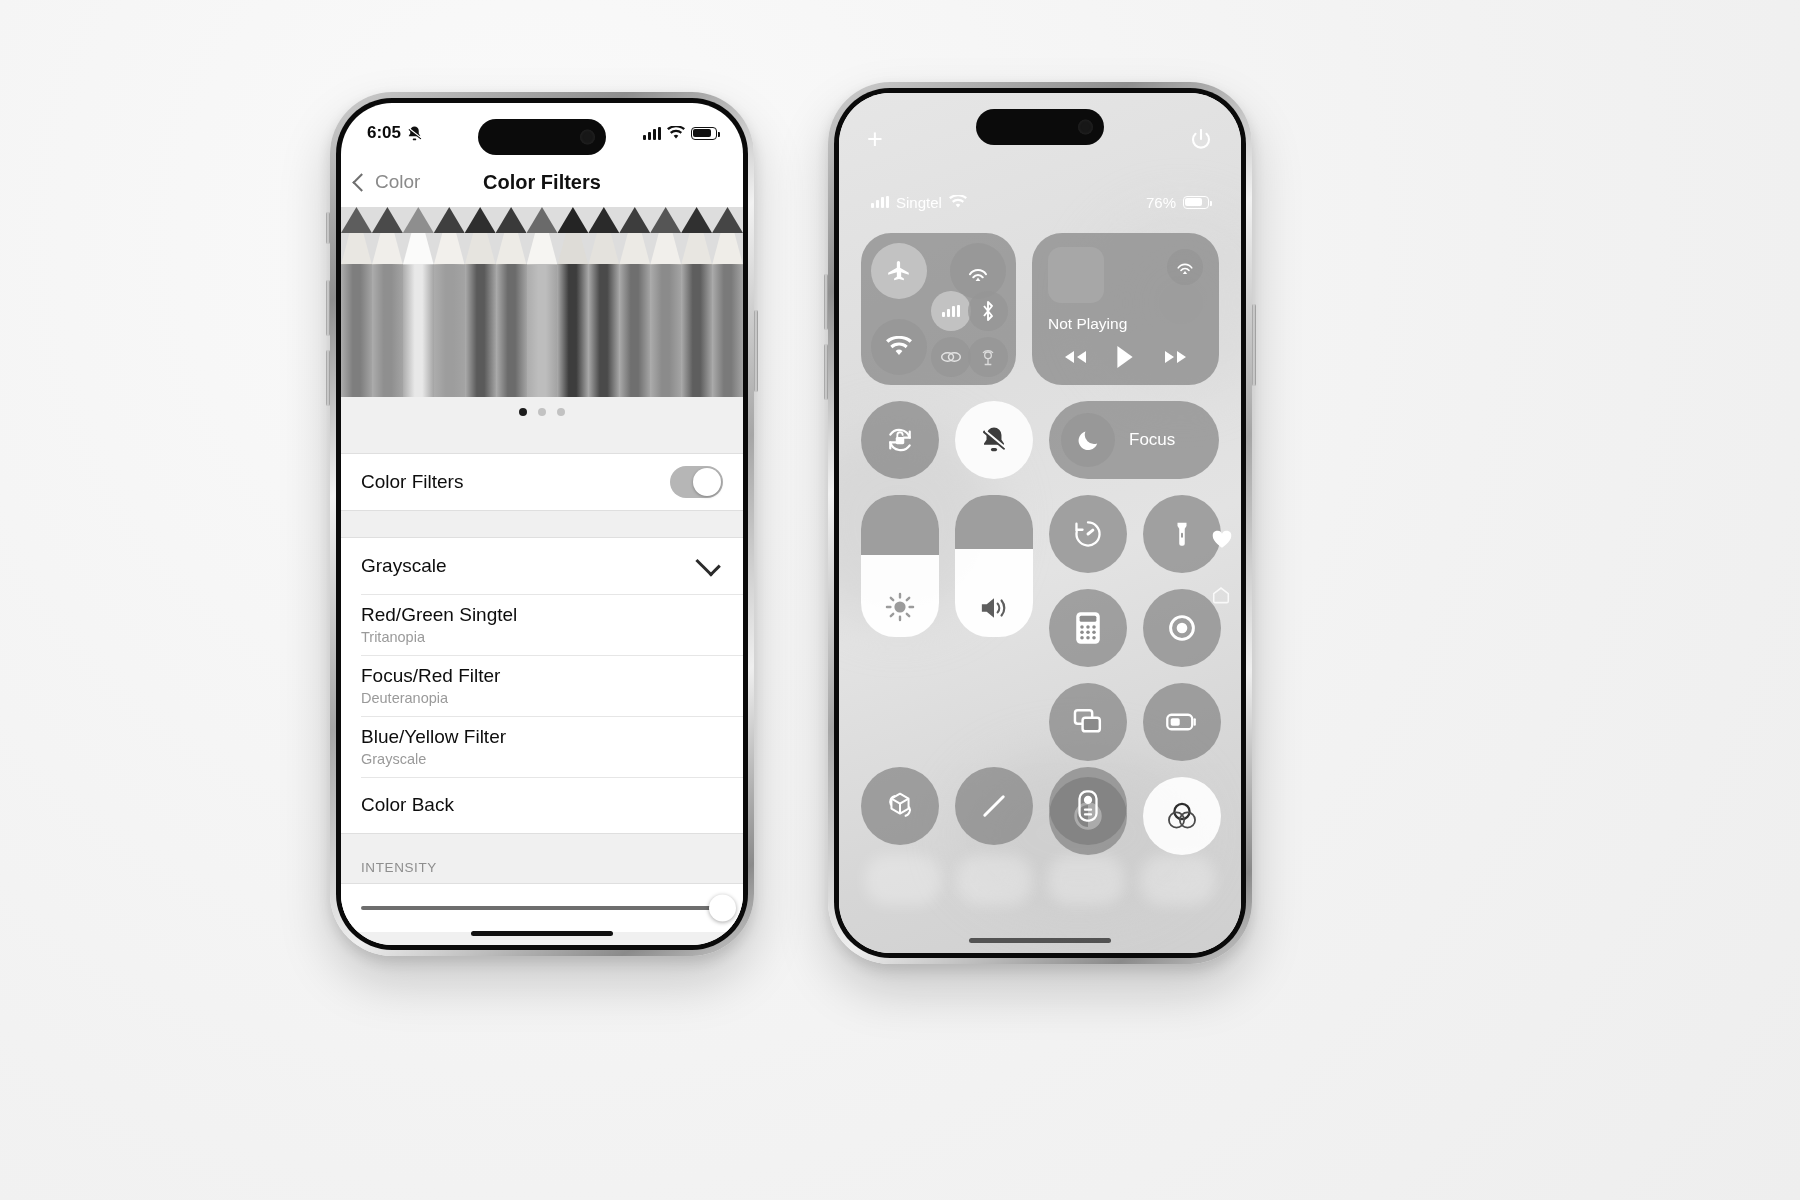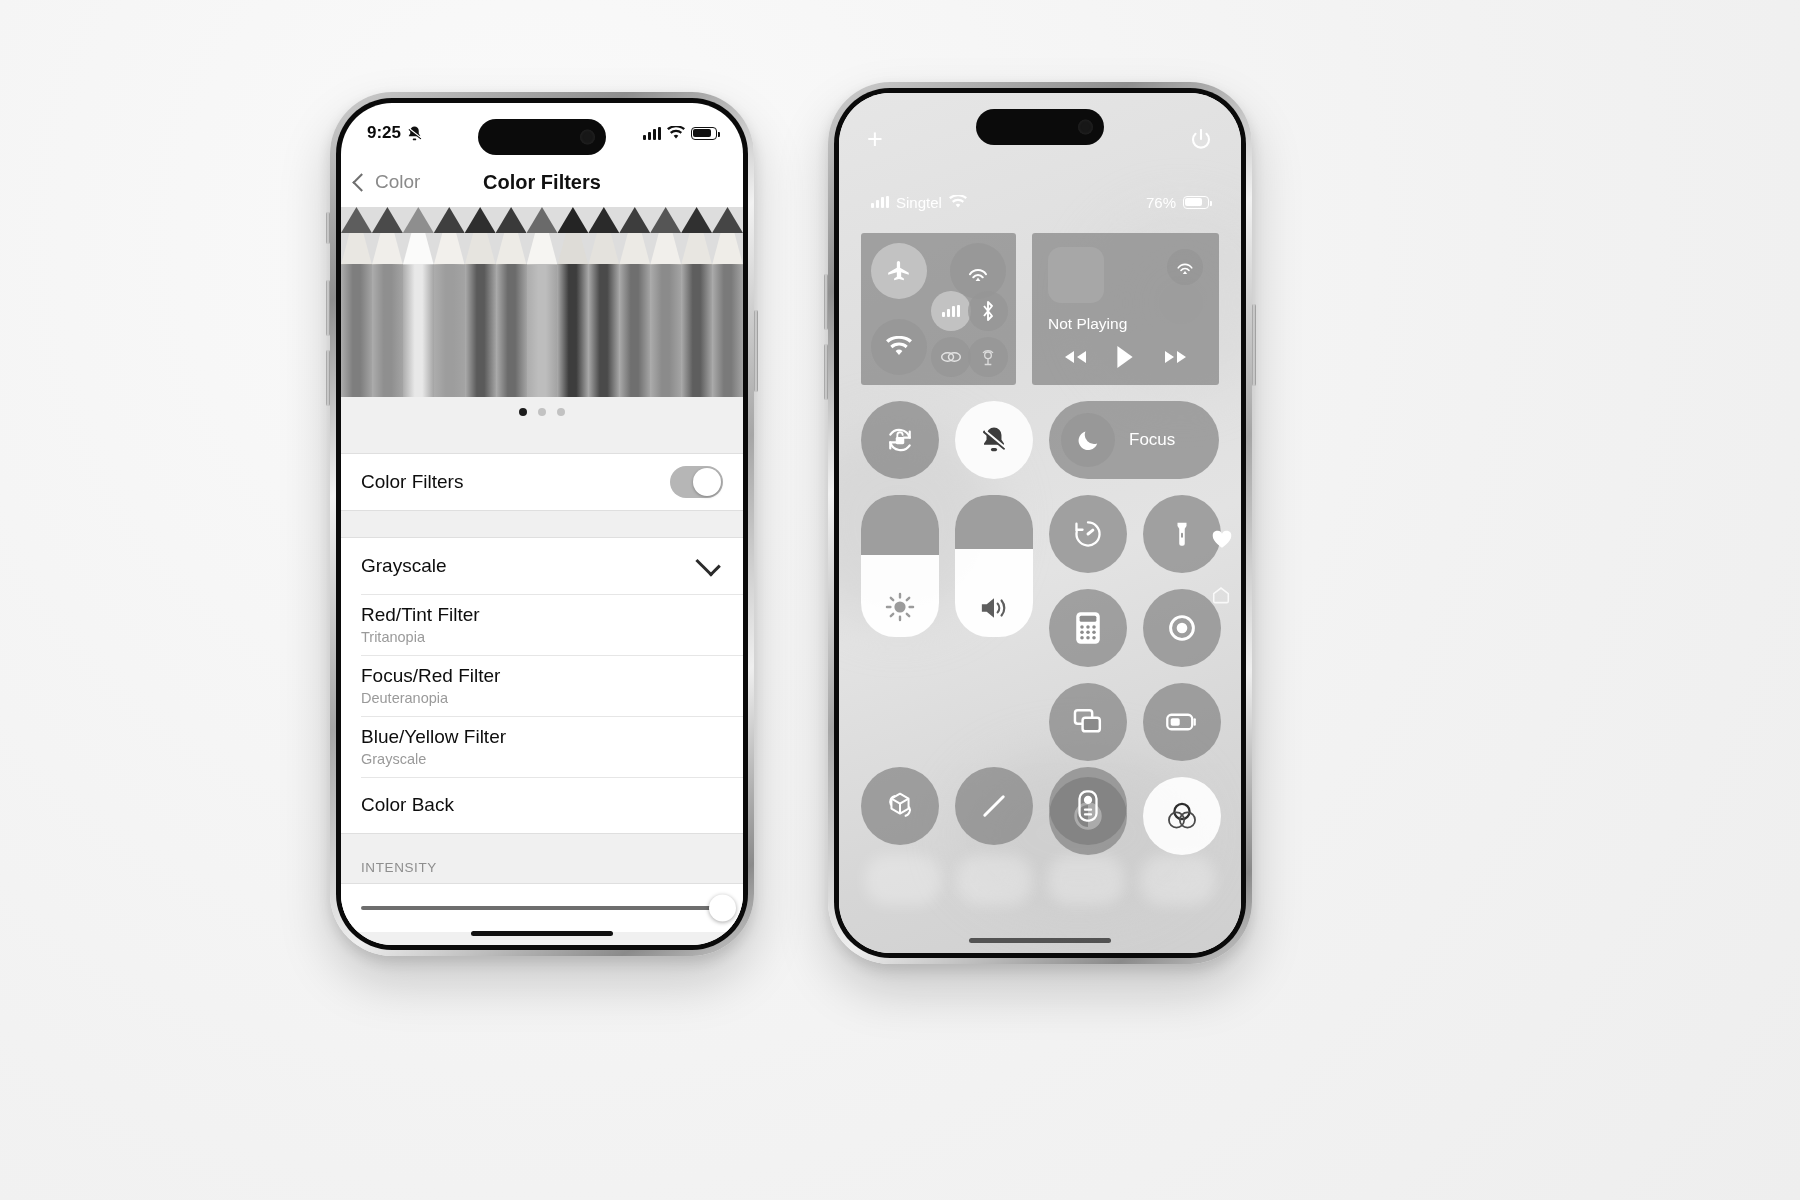--- a/index.html
+++ b/index.html
@@ -216,21 +216,21 @@
   .batt-w::after { content:""; position:absolute; right:-4px; top:4px; width:2px; height:5px; background:#fff; border-radius:0 1px 1px 0; }
   .batt-w > span { display:block; height:100%; width:76%; background:#fff; border-radius:2px; }
 
   .cc-grid {
     position: absolute; top: 140px; left: 22px; right: 22px; bottom: 110px;
     z-index: 15;
   }
   .cc-r1 { display: flex; gap: 16px; height: 152px; }
   .tile {
     background: rgba(120,120,120,0.62);
-    border-radius: 3px;
+    border-radius: 30px;
     position: relative;
   }
   .conn { flex: 1 1 0; }
   .conn .c { position: absolute; border-radius: 50%; background: rgba(150,150,150,0.75);
              display: flex; align-items: center; justify-content: center; color: #fff; }
   .conn .c.lit { background: rgba(196,196,196,0.95); }
   .media { flex: 1 1 0; padding: 14px 16px; box-sizing: border-box; }
   .media .art { width: 56px; height: 56px; border-radius: 13px; background: rgba(168,168,168,0.85); }
   .media .ap { position: absolute; top: 16px; right: 16px; width: 36px; height: 36px; border-radius: 50%;
                background: rgba(150,150,150,0.8); display:flex; align-items:center; justify-content:center; }
@@ -294,21 +294,21 @@
 
     <div class="phone-inner">
       <div class="screen">
 
         <div class="island">
           <div class="cam"></div>
         </div>
 
         <div class="statusbar">
           <div class="sb-left">
-            <span>9:25</span>
+            <span>6:05</span>
             <span>
               <svg width="17" height="17" viewBox="0 0 24 24" fill="#111">
                 <path d="M12 2a6 6 0 0 0-6 6v4l-2 3v1h16v-1l-2-3V8a6 6 0 0 0-6-6z"></path>
                 <rect x="9.5" y="19" width="5" height="2.6" rx="1.3"></rect>
                 <rect x="2" y="11.2" width="22" height="1.9" rx="0.9" transform="rotate(38 12 12)" fill="#111"></rect>
                 <rect x="2.8" y="10.2" width="22" height="1.6" rx="0.8" transform="rotate(38 12 12)" fill="#fff"></rect>
               </svg>
             </span>
           </div>
           <div class="sb-right">
@@ -432,21 +432,21 @@
           <div class="group">
             <div class="row">
               <div class="row-stack">
                 <span class="row-title">Grayscale</span>
               </div>
               <span class="check"></span>
             </div>
 
             <div class="row">
               <div class="row-stack">
-                <span class="row-title">Red/Tint Filter</span>
+                <span class="row-title">Red/Green Singtel</span>
                 <span class="row-sub">Tritanopia</span>
               </div>
             </div>
 
             <div class="row">
               <div class="row-stack">
                 <span class="row-title">Focus/Red Filter</span>
                 <span class="row-sub">Deuteranopia</span>
               </div>
             </div>

